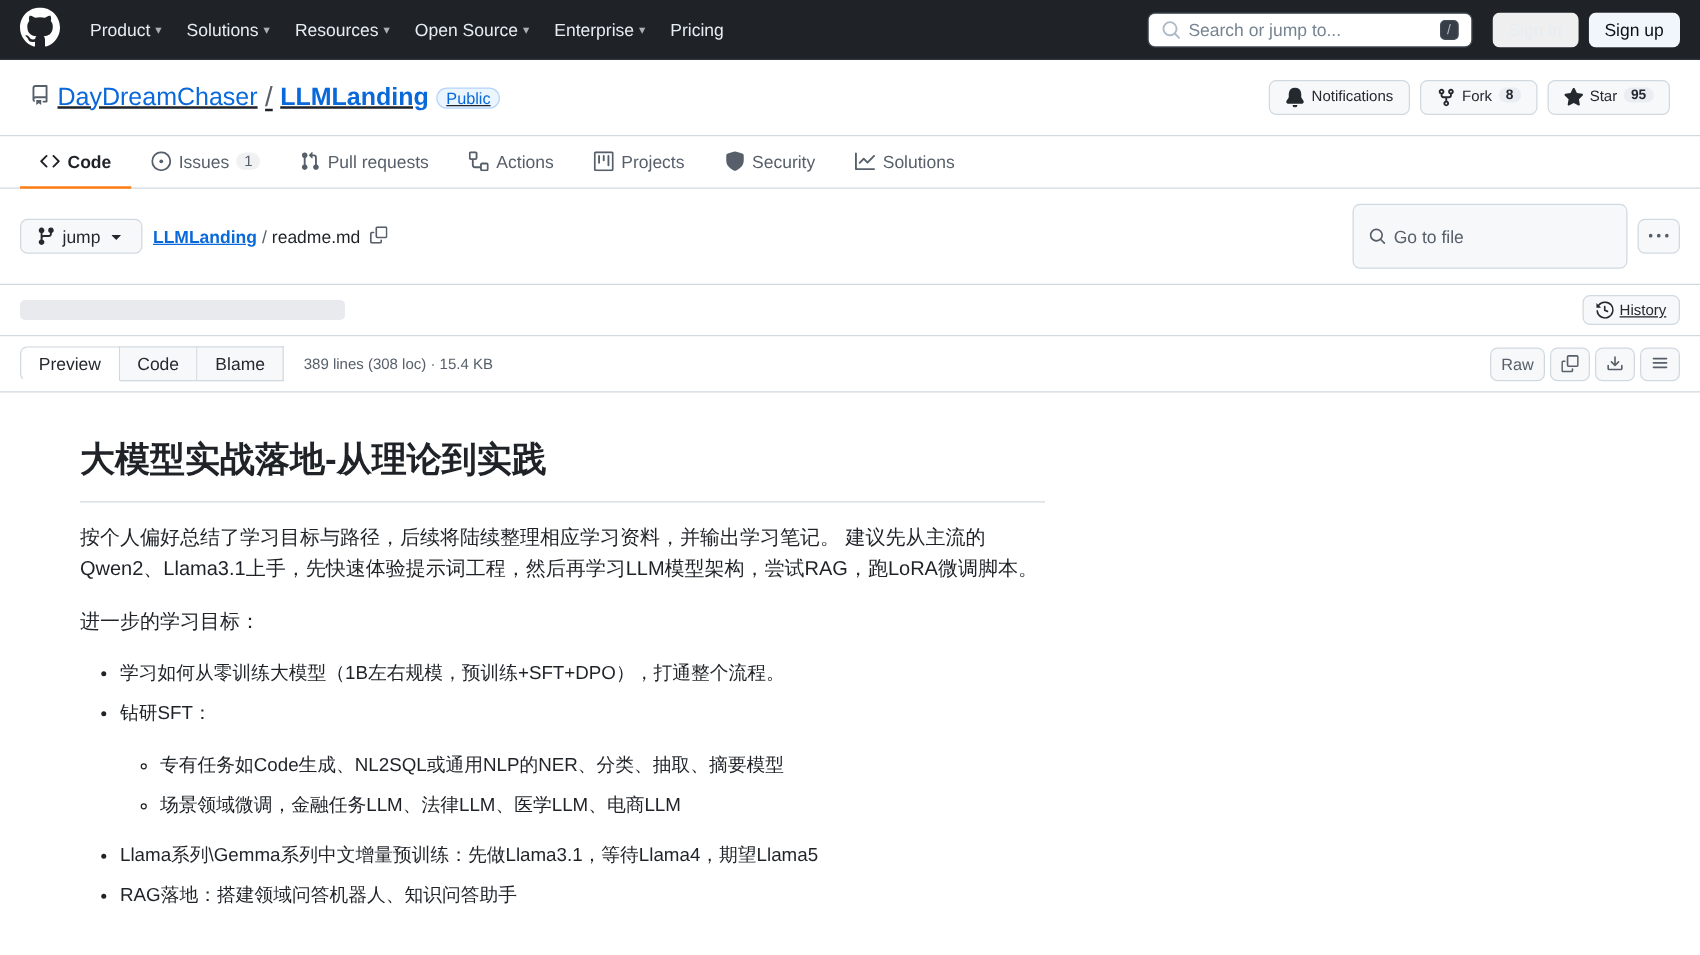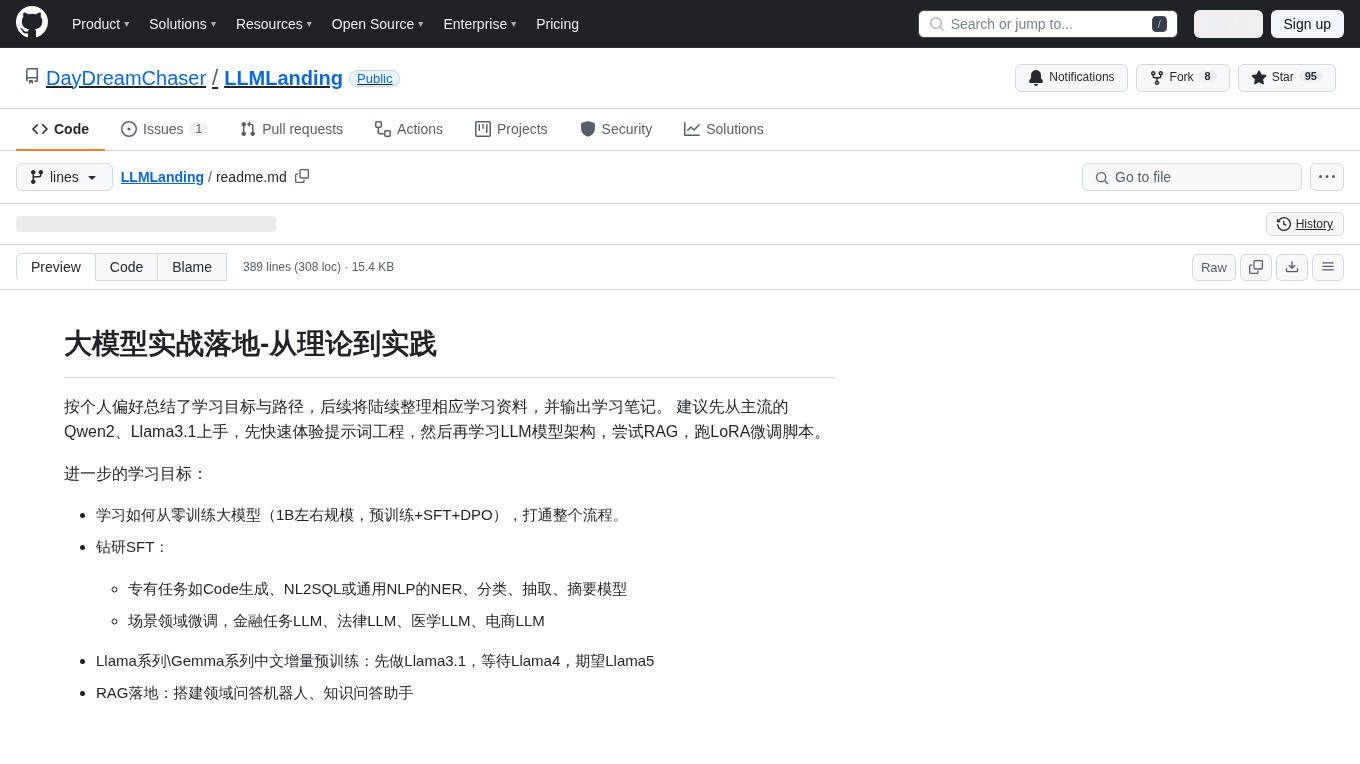--- a/index.html
+++ b/index.html
@@ -37,21 +37,21 @@
     .tab-badge { background: rgba(175,184,193,0.2); border-radius: 10px; padding: 0 6px; font-size: 12px; font-weight: 500; }
 
     
     .file-toolbar { display: flex; align-items: center; gap: 8px; padding: 12px 16px; border-bottom: 1px solid #d1d9e0; }
     .branch-btn { display: flex; align-items: center; gap: 5px; padding: 5px 12px; font-size: 14px; font-weight: 500; border: 1px solid #d1d9e0; border-radius: 6px; cursor: pointer; background: #f6f8fa; color: #24292f; }
     .file-path { display: flex; align-items: center; gap: 4px; font-size: 14px; flex: 1; }
     .file-path-part { color: #0969da; cursor: pointer; font-weight: 600; }
     .file-path-sep { color: #57606a; }
     .file-path-current { color: #1f2328; font-weight: 500; }
     .file-copy-icon { color: #57606a; cursor: pointer; padding: 4px; }
-    .goto-file { display: flex; align-items: flex-end; gap: 6px; padding: 5px 12px; font-size: 14px; border: 1px solid #d1d9e0; border-radius: 6px; background: #f6f8fa; color: #57606a; min-width: 220px; cursor: text; }
+    .goto-file { display: flex; align-items: center; gap: 6px; padding: 17px 12px; font-size: 14px; border: 1px solid #d1d9e0; border-radius: 6px; background: #f6f8fa; color: #57606a; min-width: 220px; cursor: text; }
     .toolbar-more-btn { display: flex; align-items: center; justify-content: center; padding: 5px 8px; border: 1px solid #d1d9e0; border-radius: 6px; background: #f6f8fa; cursor: pointer; color: #57606a; }
 
     
     .history-bar { display: flex; align-items: center; padding: 8px 16px; border-bottom: 1px solid #d1d9e0; gap: 8px; text-decoration: underline; }
     .commit-skeleton { height: 16px; background: #e8eaed; border-radius: 4px; flex: 1; max-width: 260px; animation: shimmer 1.5s infinite; }
     @keyframes shimmer { 0%,100%{opacity:1} 50%{opacity:0.5} }
     .history-btn { display: flex; align-items: center; gap: 5px; padding: 4px 10px; font-size: 12px; font-weight: 500; border: 1px solid #d1d9e0; border-radius: 6px; cursor: pointer; background: #f6f8fa; color: #24292f; margin-left: auto; }
 
     
     .view-tabs { display: flex; align-items: center; padding: 8px 16px; gap: 0; border-bottom: 1px solid #d1d9e0; }
@@ -204,21 +204,21 @@
     </svg>
     <span>Solutions</span>
   </div>
 </nav>
 
 <div class="file-toolbar">
   <button class="branch-btn">
     <svg height="16" width="16" viewBox="0 0 16 16" fill="currentColor">
       <path d="M9.5 3.25a2.25 2.25 0 1 1 3 2.122V6A2.5 2.5 0 0 1 10 8.5H6a1 1 0 0 0-1 1v1.128a2.251 2.251 0 1 1-1.5 0V5.372a2.25 2.25 0 1 1 1.5 0v1.836A2.492 2.492 0 0 1 6 7h4a1 1 0 0 0 1-1v-.628A2.25 2.25 0 0 1 9.5 3.25Z"></path>
     </svg>
-    <span>lines</span>
+    <span>jump</span>
     <svg height="16" width="16" viewBox="0 0 16 16" fill="currentColor">
       <path d="M4.427 7.427l3.396 3.396a.25.25 0 0 0 .354 0l3.396-3.396A.25.25 0 0 0 11.396 7H4.604a.25.25 0 0 0-.177.427Z"></path>
     </svg>
   </button>
   <div class="file-path">
     <a class="file-path-part" href="#">LLMLanding</a>
     <span class="file-path-sep">/</span>
     <span class="file-path-current">readme.md</span>
     <span class="file-copy-icon">
       <svg height="14" width="14" viewBox="0 0 16 16" fill="currentColor">

